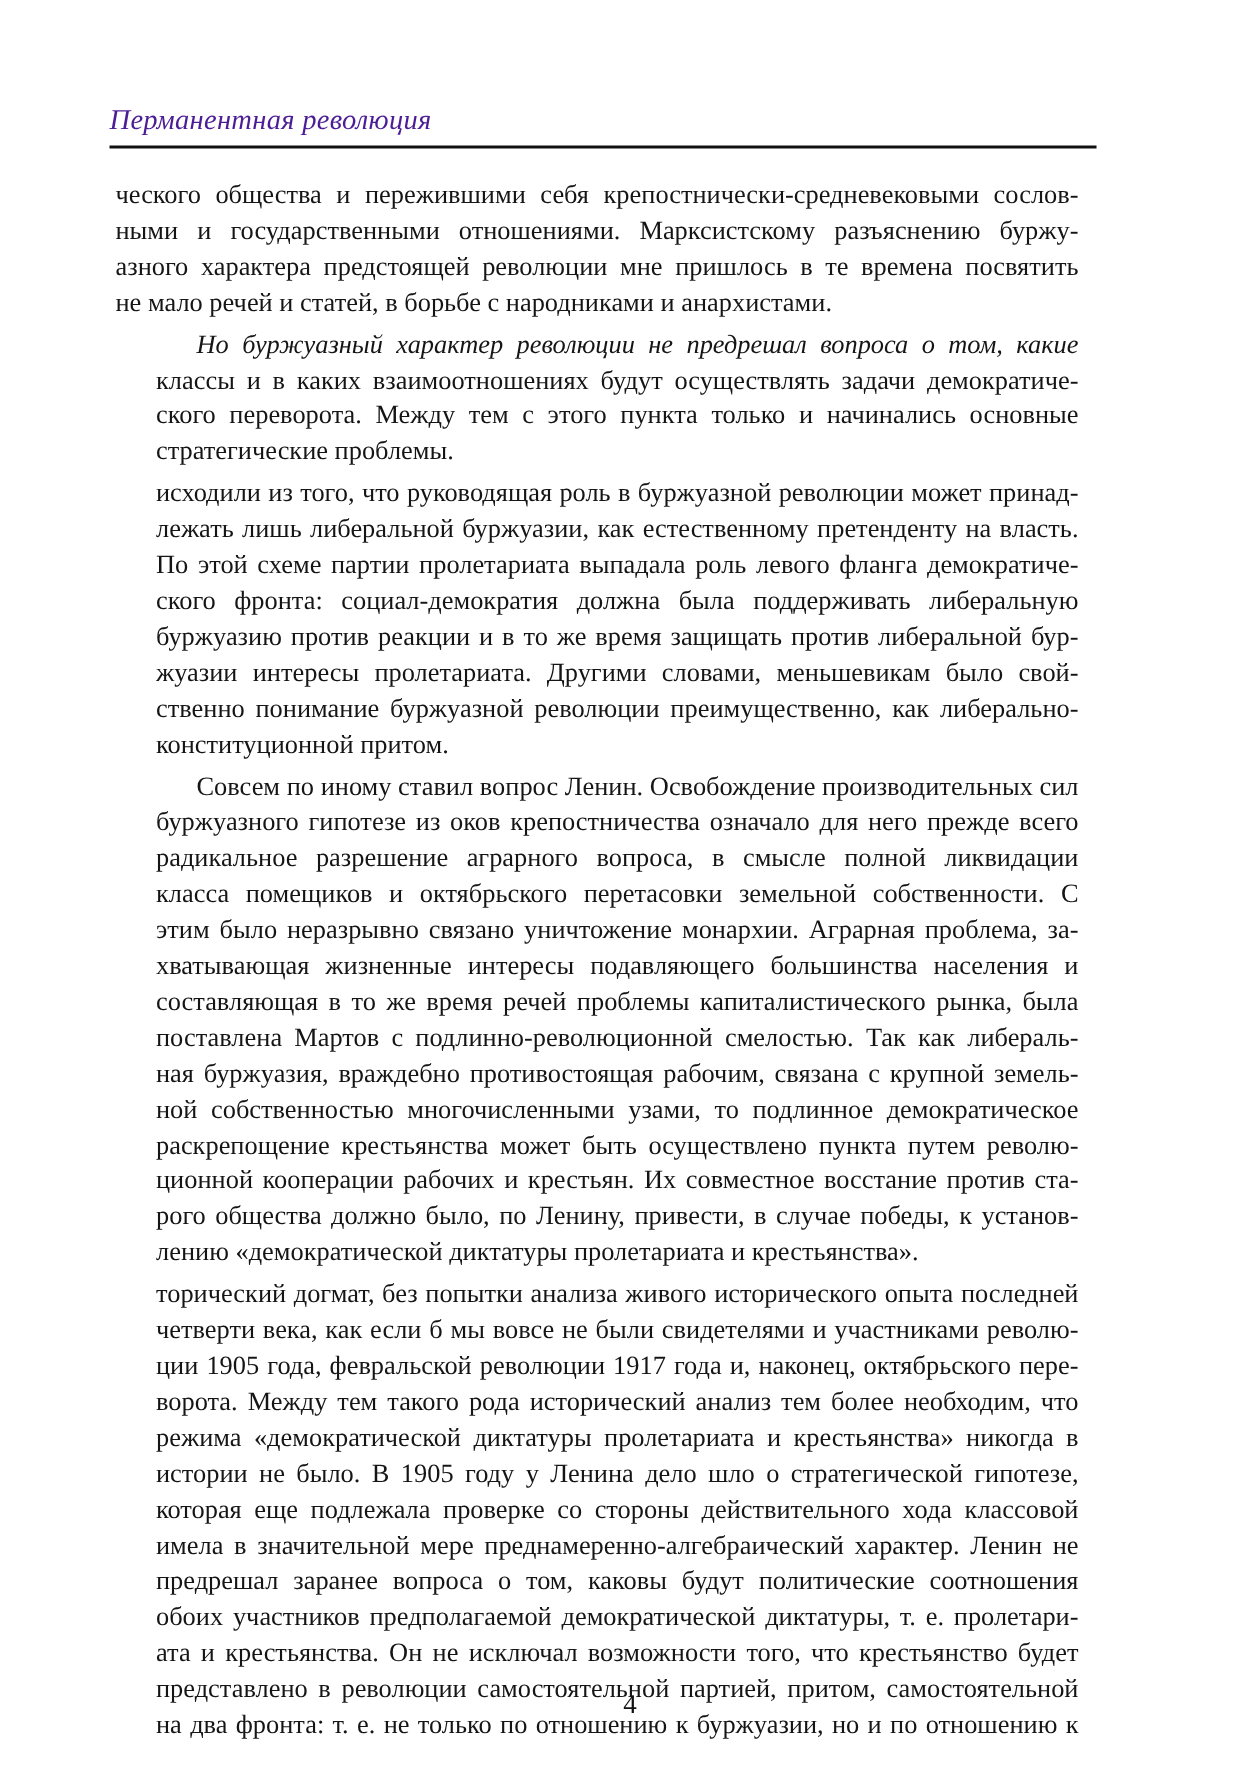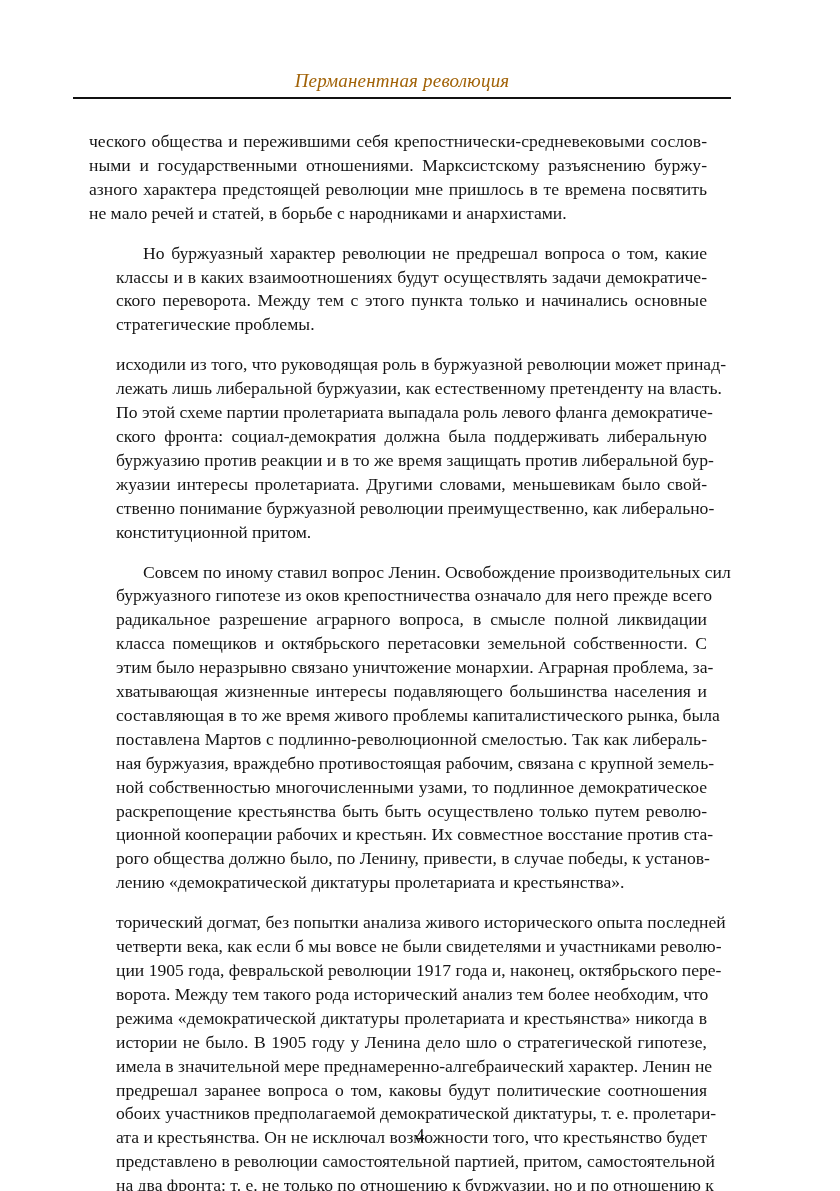--- a/index.html
+++ b/index.html
@@ -1,29 +1,29 @@
 <!DOCTYPE html>
 <html><head>
 <meta charset="utf-8">
 <style>
   html, body { margin:0; padding:0; background:#ffffff; }
   body { width:840px; height:1191px; position:relative; overflow:hidden; }
   .page { position:absolute; left:0; top:0; width:840px; height:1191px; background:#fff; }
   .running-head {
     position:absolute; left:73px; width:658px; top:70px;
-    text-align:center; font-family:"Liberation Serif", serif; font-style:italic;
-    font-size:19px; color:#a16207; letter-spacing:0.2px;
+    font-family:"Liberation Serif", serif; font-style:italic;
+    font-size:19px; color:#4c1d95; letter-spacing:0.2px;
   }
   .rule { position:absolute; left:73px; width:658px; top:97px; height:2px; background:#111; }
   .body-text {
     position:absolute; left:73px; width:650px; top:114px;
     font-family:"Liberation Serif", serif; font-size:17.6px; line-height:23.9px; color:#151515;
     text-align:justify;
   }
-  .body-text p { margin:16px; text-indent:0; }
+  .body-text p { margin:4px; text-indent:0; }
   .body-text p.indent { text-indent:27px; }
   .line { display:block; text-align:justify; text-align-last:justify; white-space:nowrap; }
   .line.last { text-align-last:left; }
   .page-number {
     position:absolute; left:0; width:840px; top:1126px; text-align:center;
     font-family:"Liberation Serif", serif; font-size:18px; color:#111;
   }
 </style>
 </head>
 <body>
@@ -33,21 +33,21 @@
   <div class="rule"></div>
 
   <div class="body-text">
     <p>
       <span class="line">ческого общества и пережившими себя крепостнически-средневековыми сослов-</span>
       <span class="line">ными и государственными отношениями. Марксистскому разъяснению буржу-</span>
       <span class="line">азного характера предстоящей революции мне пришлось в те времена посвятить</span>
       <span class="line last">не мало речей и статей, в борьбе с народниками и анархистами.</span>
     </p>
     <p class="indent">
-      <span class="line" style="padding-left:27px;">Но буржуазный характер революции не предрешал вопроса о том, какие</span>
+      <span class="line" style="padding-left:27px;font-style:italic;">Но буржуазный характер революции не предрешал вопроса о том, какие</span>
       <span class="line">классы и в каких взаимоотношениях будут осуществлять задачи демократиче-</span>
       <span class="line">ского переворота. Между тем с этого пункта только и начинались основные</span>
       <span class="line last">стратегические проблемы.</span>
     </p>
     <p class="indent">
       <span class="line">исходили из того, что руководящая роль в буржуазной революции может принад-</span>
       <span class="line">лежать лишь либеральной буржуазии, как естественному претенденту на власть.</span>
       <span class="line">По этой схеме партии пролетариата выпадала роль левого фланга демократиче-</span>
       <span class="line">ского фронта: социал-демократия должна была поддерживать либеральную</span>
       <span class="line">буржуазию против реакции и в то же время защищать против либеральной бур-</span>
@@ -55,36 +55,37 @@
       <span class="line">ственно понимание буржуазной революции преимущественно, как либерально-</span>
       <span class="line last">конституционной притом.</span>
     </p>
     <p class="indent">
       <span class="line" style="padding-left:27px;">Совсем по иному ставил вопрос Ленин. Освобождение производительных сил</span>
       <span class="line">буржуазного гипотезе из оков крепостничества означало для него прежде всего</span>
       <span class="line">радикальное разрешение аграрного вопроса, в смысле полной ликвидации</span>
       <span class="line">класса помещиков и октябрьского перетасовки земельной собственности. С</span>
       <span class="line">этим было неразрывно связано уничтожение монархии. Аграрная проблема, за-</span>
       <span class="line">хватывающая жизненные интересы подавляющего большинства населения и</span>
-      <span class="line">составляющая в то же время живого проблемы капиталистического рынка, была</span>
+      <span class="line">составляющая в то же время речей проблемы капиталистического рынка, была</span>
       <span class="line">поставлена Мартов с подлинно-революционной смелостью. Так как либераль-</span>
       <span class="line">ная буржуазия, враждебно противостоящая рабочим, связана с крупной земель-</span>
       <span class="line">ной собственностью многочисленными узами, то подлинное демократическое</span>
-      <span class="line">раскрепощение крестьянства быть быть осуществлено только путем револю-</span>
+      <span class="line">раскрепощение крестьянства может быть осуществлено пункта путем револю-</span>
       <span class="line">ционной кооперации рабочих и крестьян. Их совместное восстание против ста-</span>
       <span class="line">рого общества должно было, по Ленину, привести, в случае победы, к установ-</span>
       <span class="line last">лению «демократической диктатуры пролетариата и крестьянства».</span>
     </p>
     <p class="indent">
       <span class="line">торический догмат, без попытки анализа живого исторического опыта последней</span>
       <span class="line">четверти века, как если б мы вовсе не были свидетелями и участниками револю-</span>
       <span class="line">ции 1905 года, февральской революции 1917 года и, наконец, октябрьского пере-</span>
       <span class="line">ворота. Между тем такого рода исторический анализ тем более необходим, что</span>
       <span class="line">режима «демократической диктатуры пролетариата и крестьянства» никогда в</span>
       <span class="line">истории не было. В 1905 году у Ленина дело шло о стратегической гипотезе,</span>
+      <span class="line">которая еще подлежала проверке со стороны действительного хода классовой</span>
       <span class="line">имела в значительной мере преднамеренно-алгебраический характер. Ленин не</span>
       <span class="line">предрешал заранее вопроса о том, каковы будут политические соотношения</span>
       <span class="line">обоих участников предполагаемой демократической диктатуры, т. е. пролетари-</span>
       <span class="line">ата и крестьянства. Он не исключал возможности того, что крестьянство будет</span>
       <span class="line">представлено в революции самостоятельной партией, притом, самостоятельной</span>
       <span class="line">на два фронта: т. е. не только по отношению к буржуазии, но и по отношению к</span>
 
     </p>
   </div>
 

